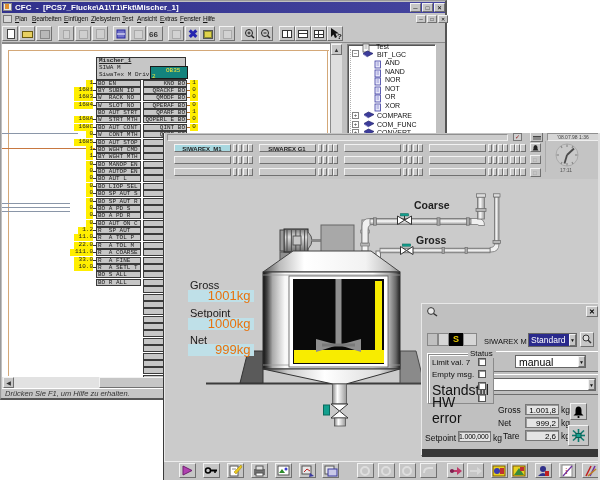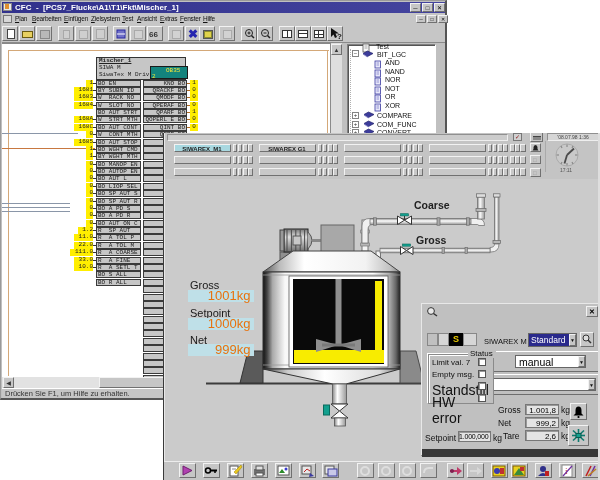--- a/index.html
+++ b/index.html
@@ -330,21 +330,21 @@
     <svg class="a" style="left:13px;top:84.2px;" width="12" height="8">
       <polygon points="1,3.5 5.5,1 11,3.5 5.5,6.5" fill="#3c3c9c" stroke="#22226a" stroke-width="0.7"></polygon>
       <polygon points="1,3.5 5.5,6.5 5.5,7.5 1,4.5" fill="#7a7ac8"></polygon>
     </svg>
     <div class="a" style="left:27px;top:85.2px;font-size:7px;color:#111;">CONVERT</div>
   </div>
 <div class="a" style="left:2px;top:377px;width:328px;height:11px;background:#e2e2e2;"></div>
 <div class="a tb" style="left:3px;top:377px;width:11px;height:11px;font-size:6px;text-align:center;line-height:10px;color:#333;">◀</div>
 <div class="a tb" style="left:99px;top:377px;width:229px;height:11px;"></div>
 <div class="a" style="left:2px;top:388px;width:443px;height:10px;background:#c6c6c6;border-top:1px solid #fff;"></div>
-<div class="a" style="left:3px;top:389px;width:300px;height:10px;font-size:7.5px;color:#333;padding-left:2px;">Drücken Sie F1, um Hilfe zu erhalten.</div>
+<div class="a" style="left:3px;top:389px;width:300px;height:10px;font-size:7.5px;color:#333;padding-left:2px;font-style:italic;">Drücken Sie F1, um Hilfe zu erhalten.</div>
 <div class="a" style="left:163px;top:133px;width:437px;height:347px;background:#cbcbcb;border-left:1px solid #3a3a3a;box-shadow:inset 1px 0 0 #e8e8e8, inset 0 1px 0 #e8e8e8;overflow:hidden;">
 <div class="a" style="left:1px;top:0px;width:436px;height:46px;background:#c4c4c4;"></div>
     <div class="a" style="left:3px;top:1px;width:341px;height:7px;background:#cccccc;border:1px solid #909090;border-right-color:#eee;border-bottom-color:#eee;"></div>
     <div class="a" style="left:349px;top:0px;width:9px;height:8px;background:#d0d0d0;border:1px solid #777;font-size:6px;color:#8a1010;line-height:7px;text-align:center;">✓</div>
     <div class="a tb" style="left:366px;top:-1px;width:13px;height:10px;">
       <div class="a" style="left:2px;top:3px;width:8px;height:4px;background:#888;border-top:1px solid #444;"></div>
     </div>
     <div class="a" style="left:383px;top:0px;width:52px;height:8px;background:#d6d6d6;border:1px solid #909090;border-right-color:#eee;border-bottom-color:#eee;font-size:5px;color:#444;text-align:center;line-height:7px;">'08.07.98 1:36</div>
     <div class="a tb" style="left:9.5px;top:10.5px;width:57px;height:8.5px;background:#a8d8e0;font-size:6px;font-weight:bold;color:#222;text-align:center;line-height:8px;">SIWAREX_M1</div>
     <div class="a tb" style="left:68.5px;top:10.5px;width:4.6px;height:8.5px;background:#c8c8c8;"></div>

